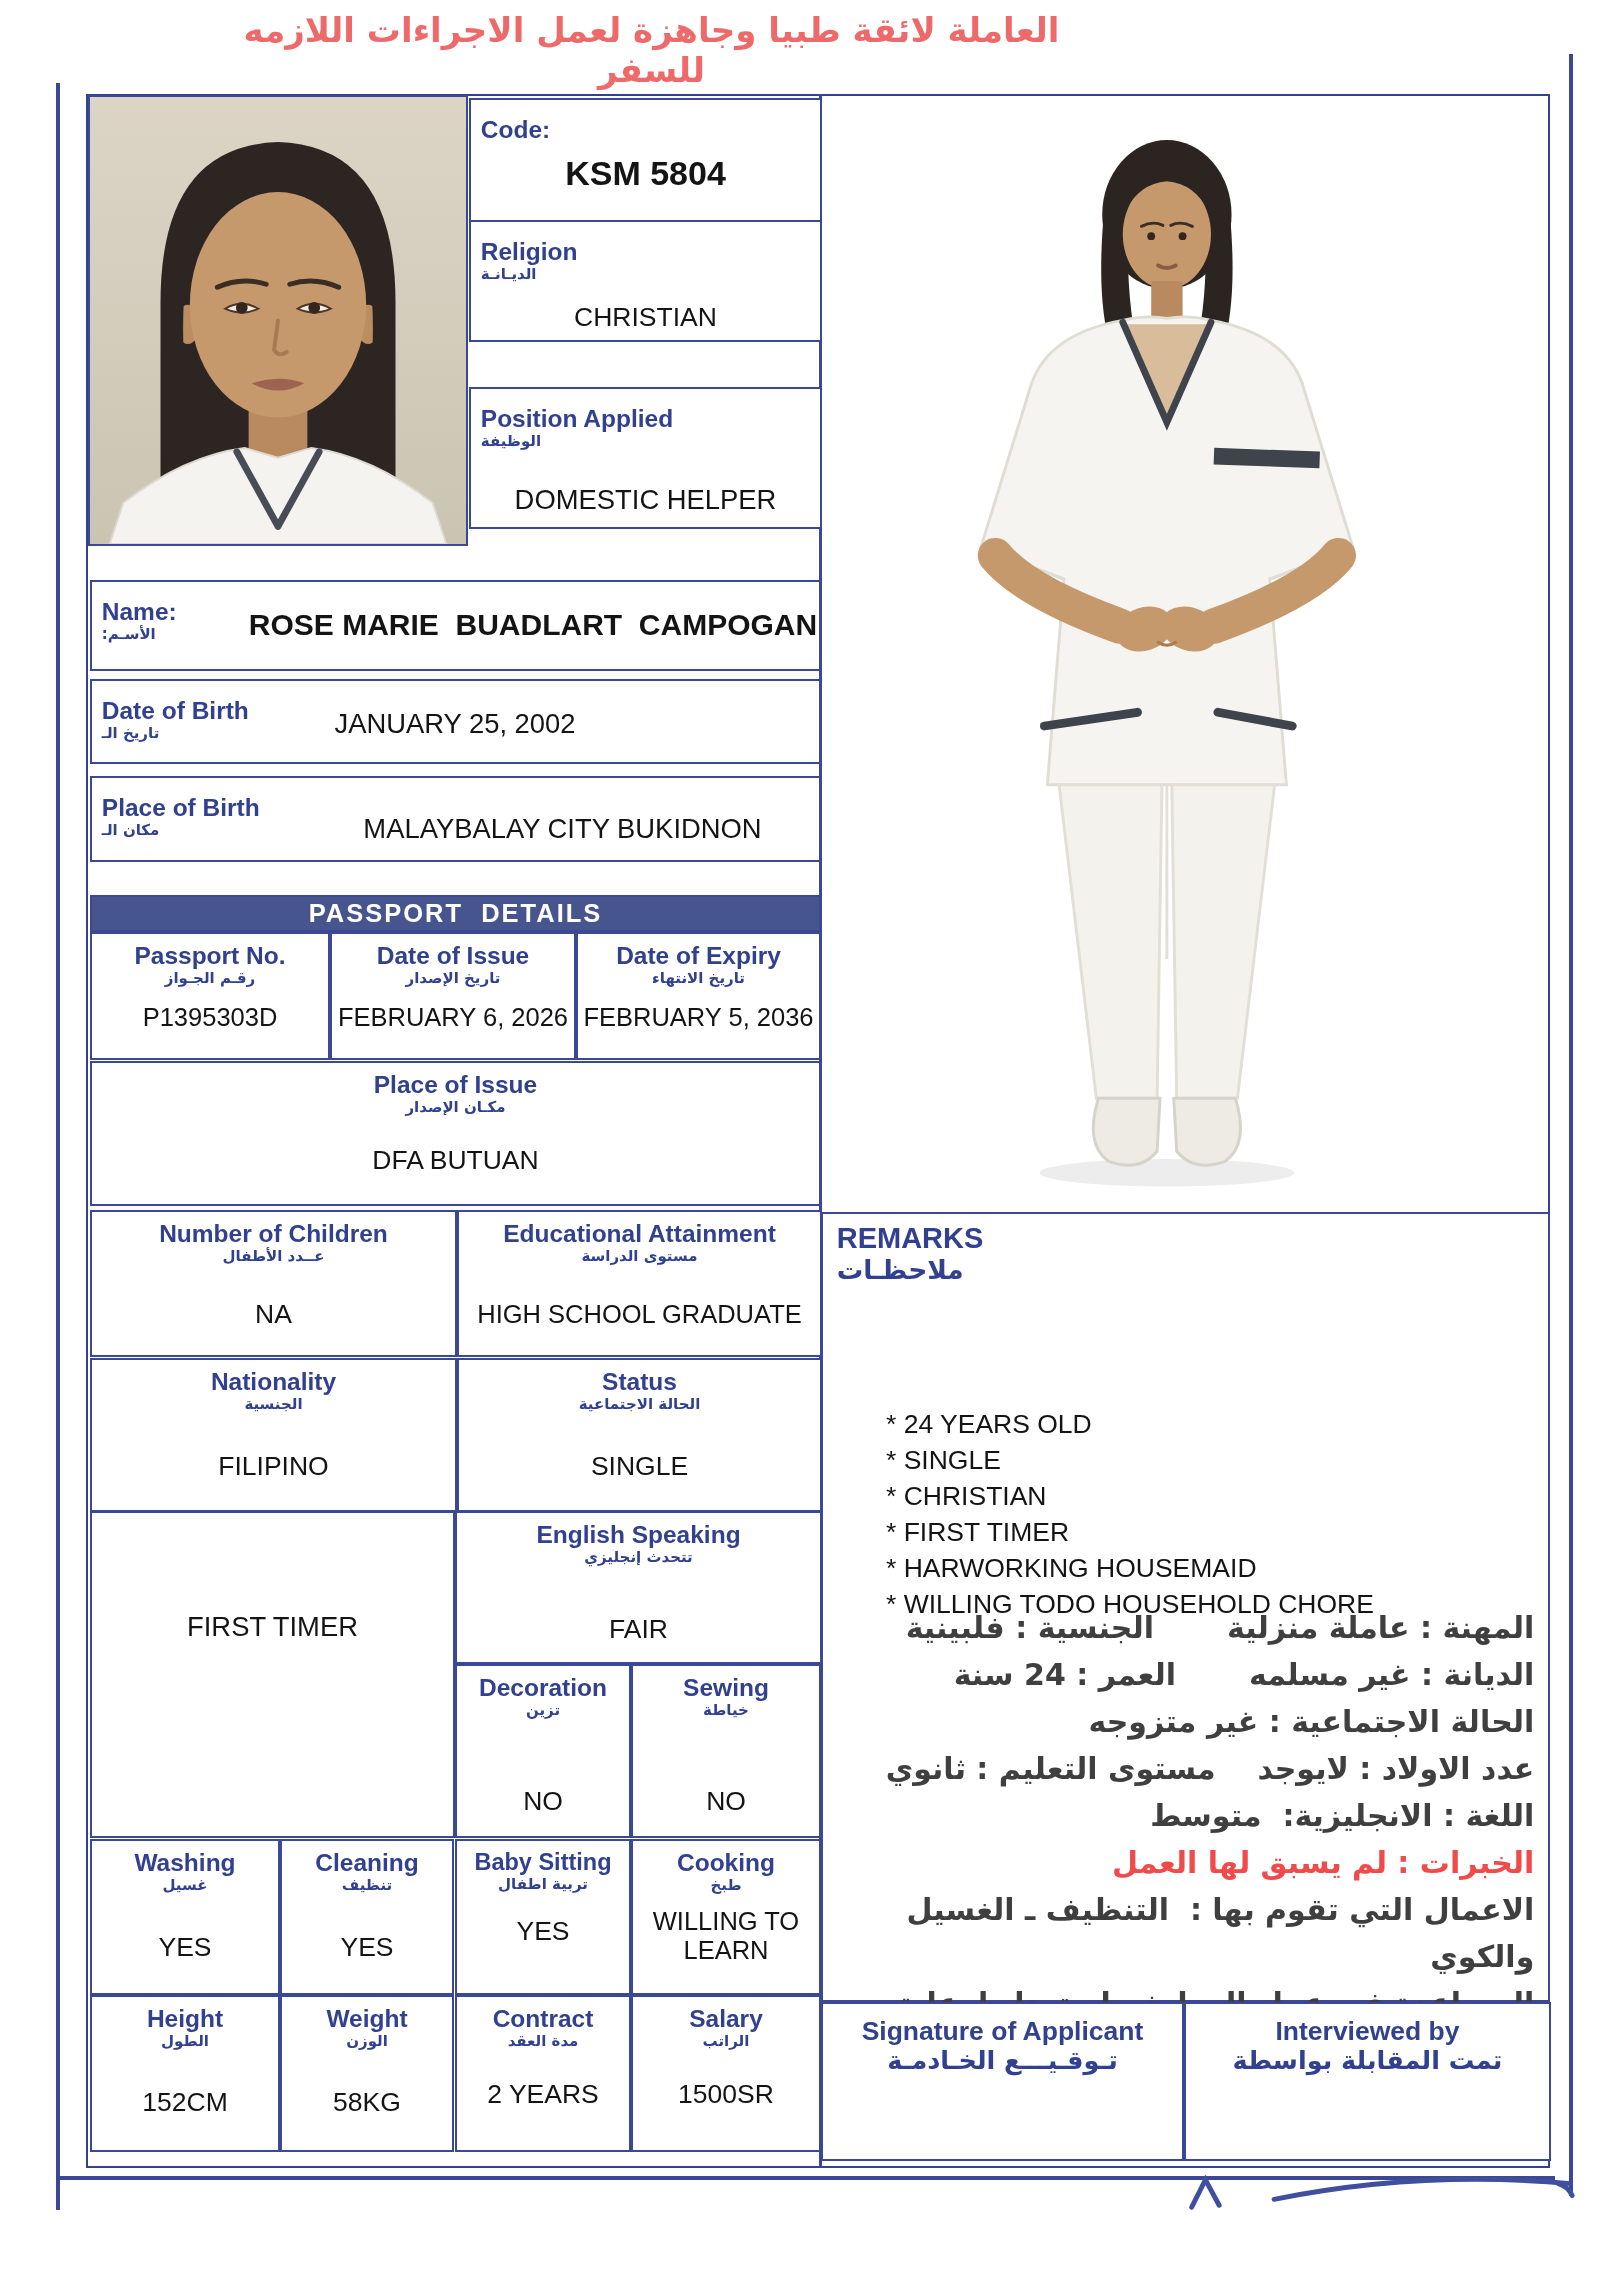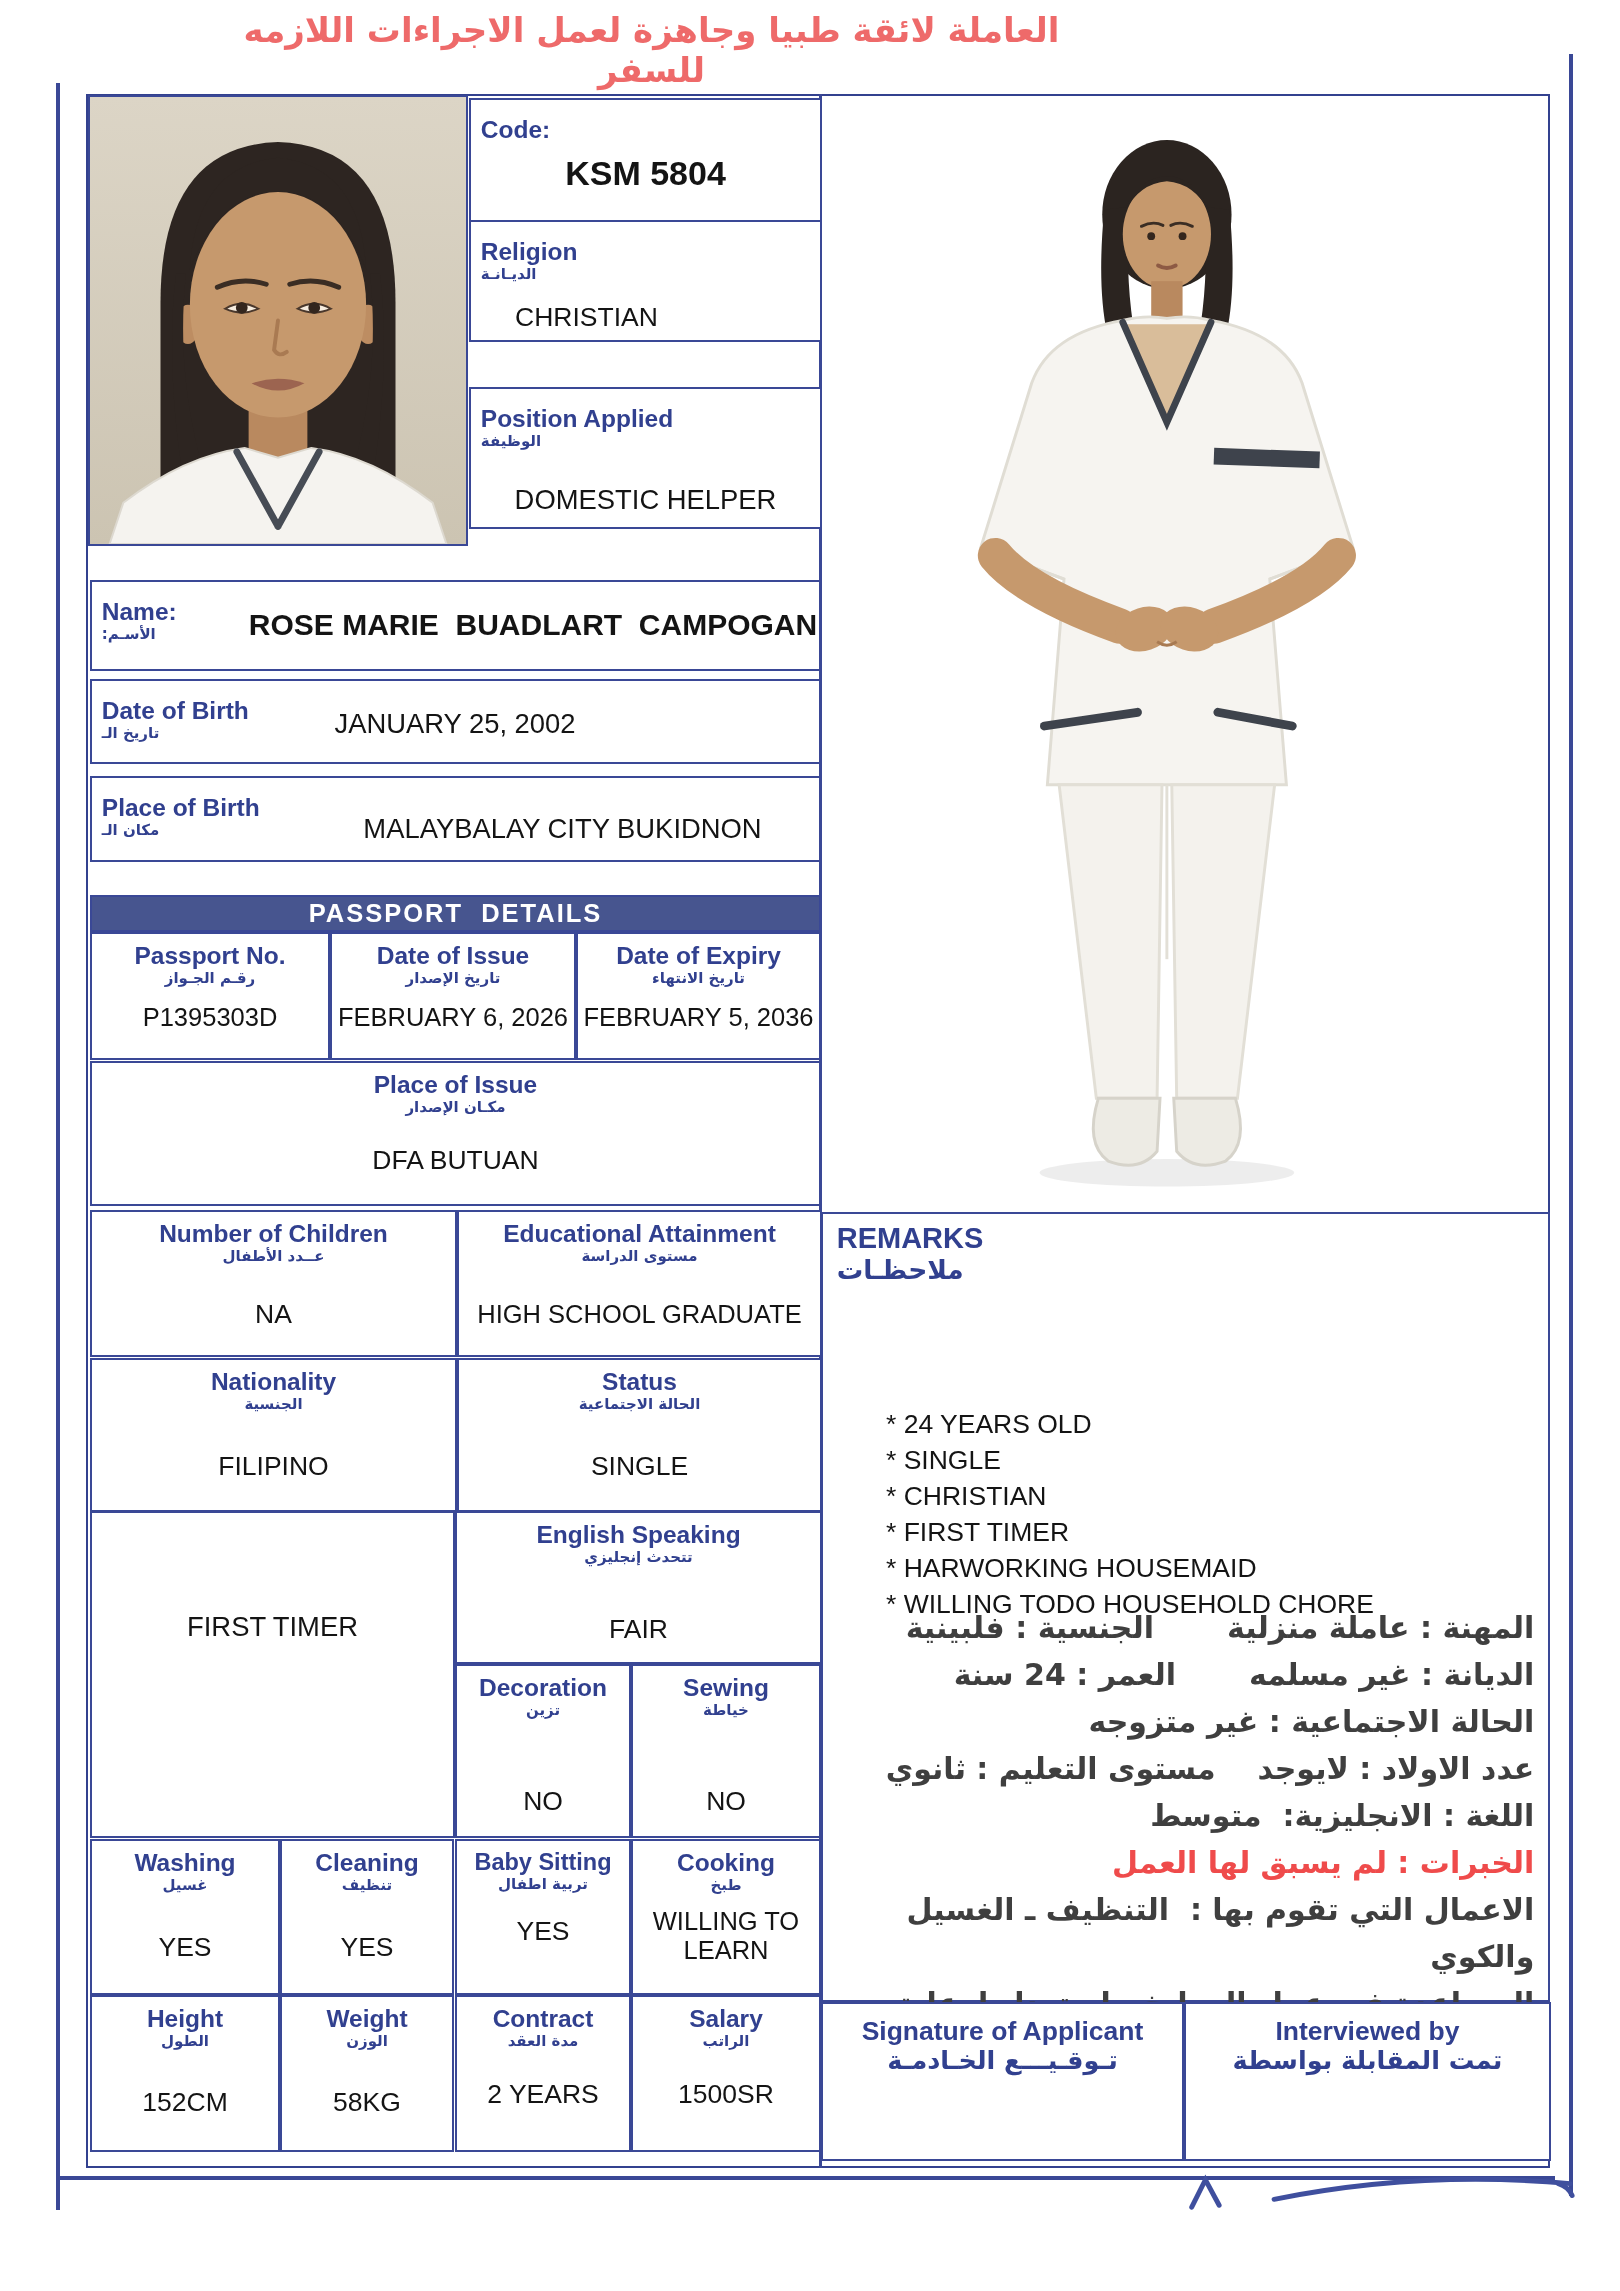--- a/index.html
+++ b/index.html
@@ -80,21 +80,21 @@
   <div class="cell" style="left:469px;top:98px;width:353px;height:140px;">
     <div class="lbl lbl-en corner-lbl">Code:</div>
     <div class="val" style="position:absolute;left:0;top:54px;width:100%;text-align:center;font-weight:bold;font-size:34px;">KSM 5804</div>
   </div>
 
   <div class="cell" style="left:469px;top:220px;width:353px;height:122px;">
     <div class="corner-lbl">
       <div class="lbl lbl-en">Religion</div>
       <div class="lbl lbl-ar">الديـانـة</div>
     </div>
-    <div class="val" style="position:absolute;left:0;bottom:7.8px;width:100%;margin-left:44px;">CHRISTIAN</div>
+    <div class="val" style="position:absolute;left:0;bottom:7.8px;width:100%;text-align:center;">CHRISTIAN</div>
   </div>
 
   <div class="cell" style="left:469px;top:387px;width:353px;height:142px;">
     <div class="corner-lbl">
       <div class="lbl lbl-en">Position Applied</div>
       <div class="lbl lbl-ar">الوظيفة</div>
     </div>
     <div class="val" style="position:absolute;left:0;bottom:11.8px;width:100%;text-align:center;font-size:27.4px;">DOMESTIC HELPER</div>
   </div>
 

